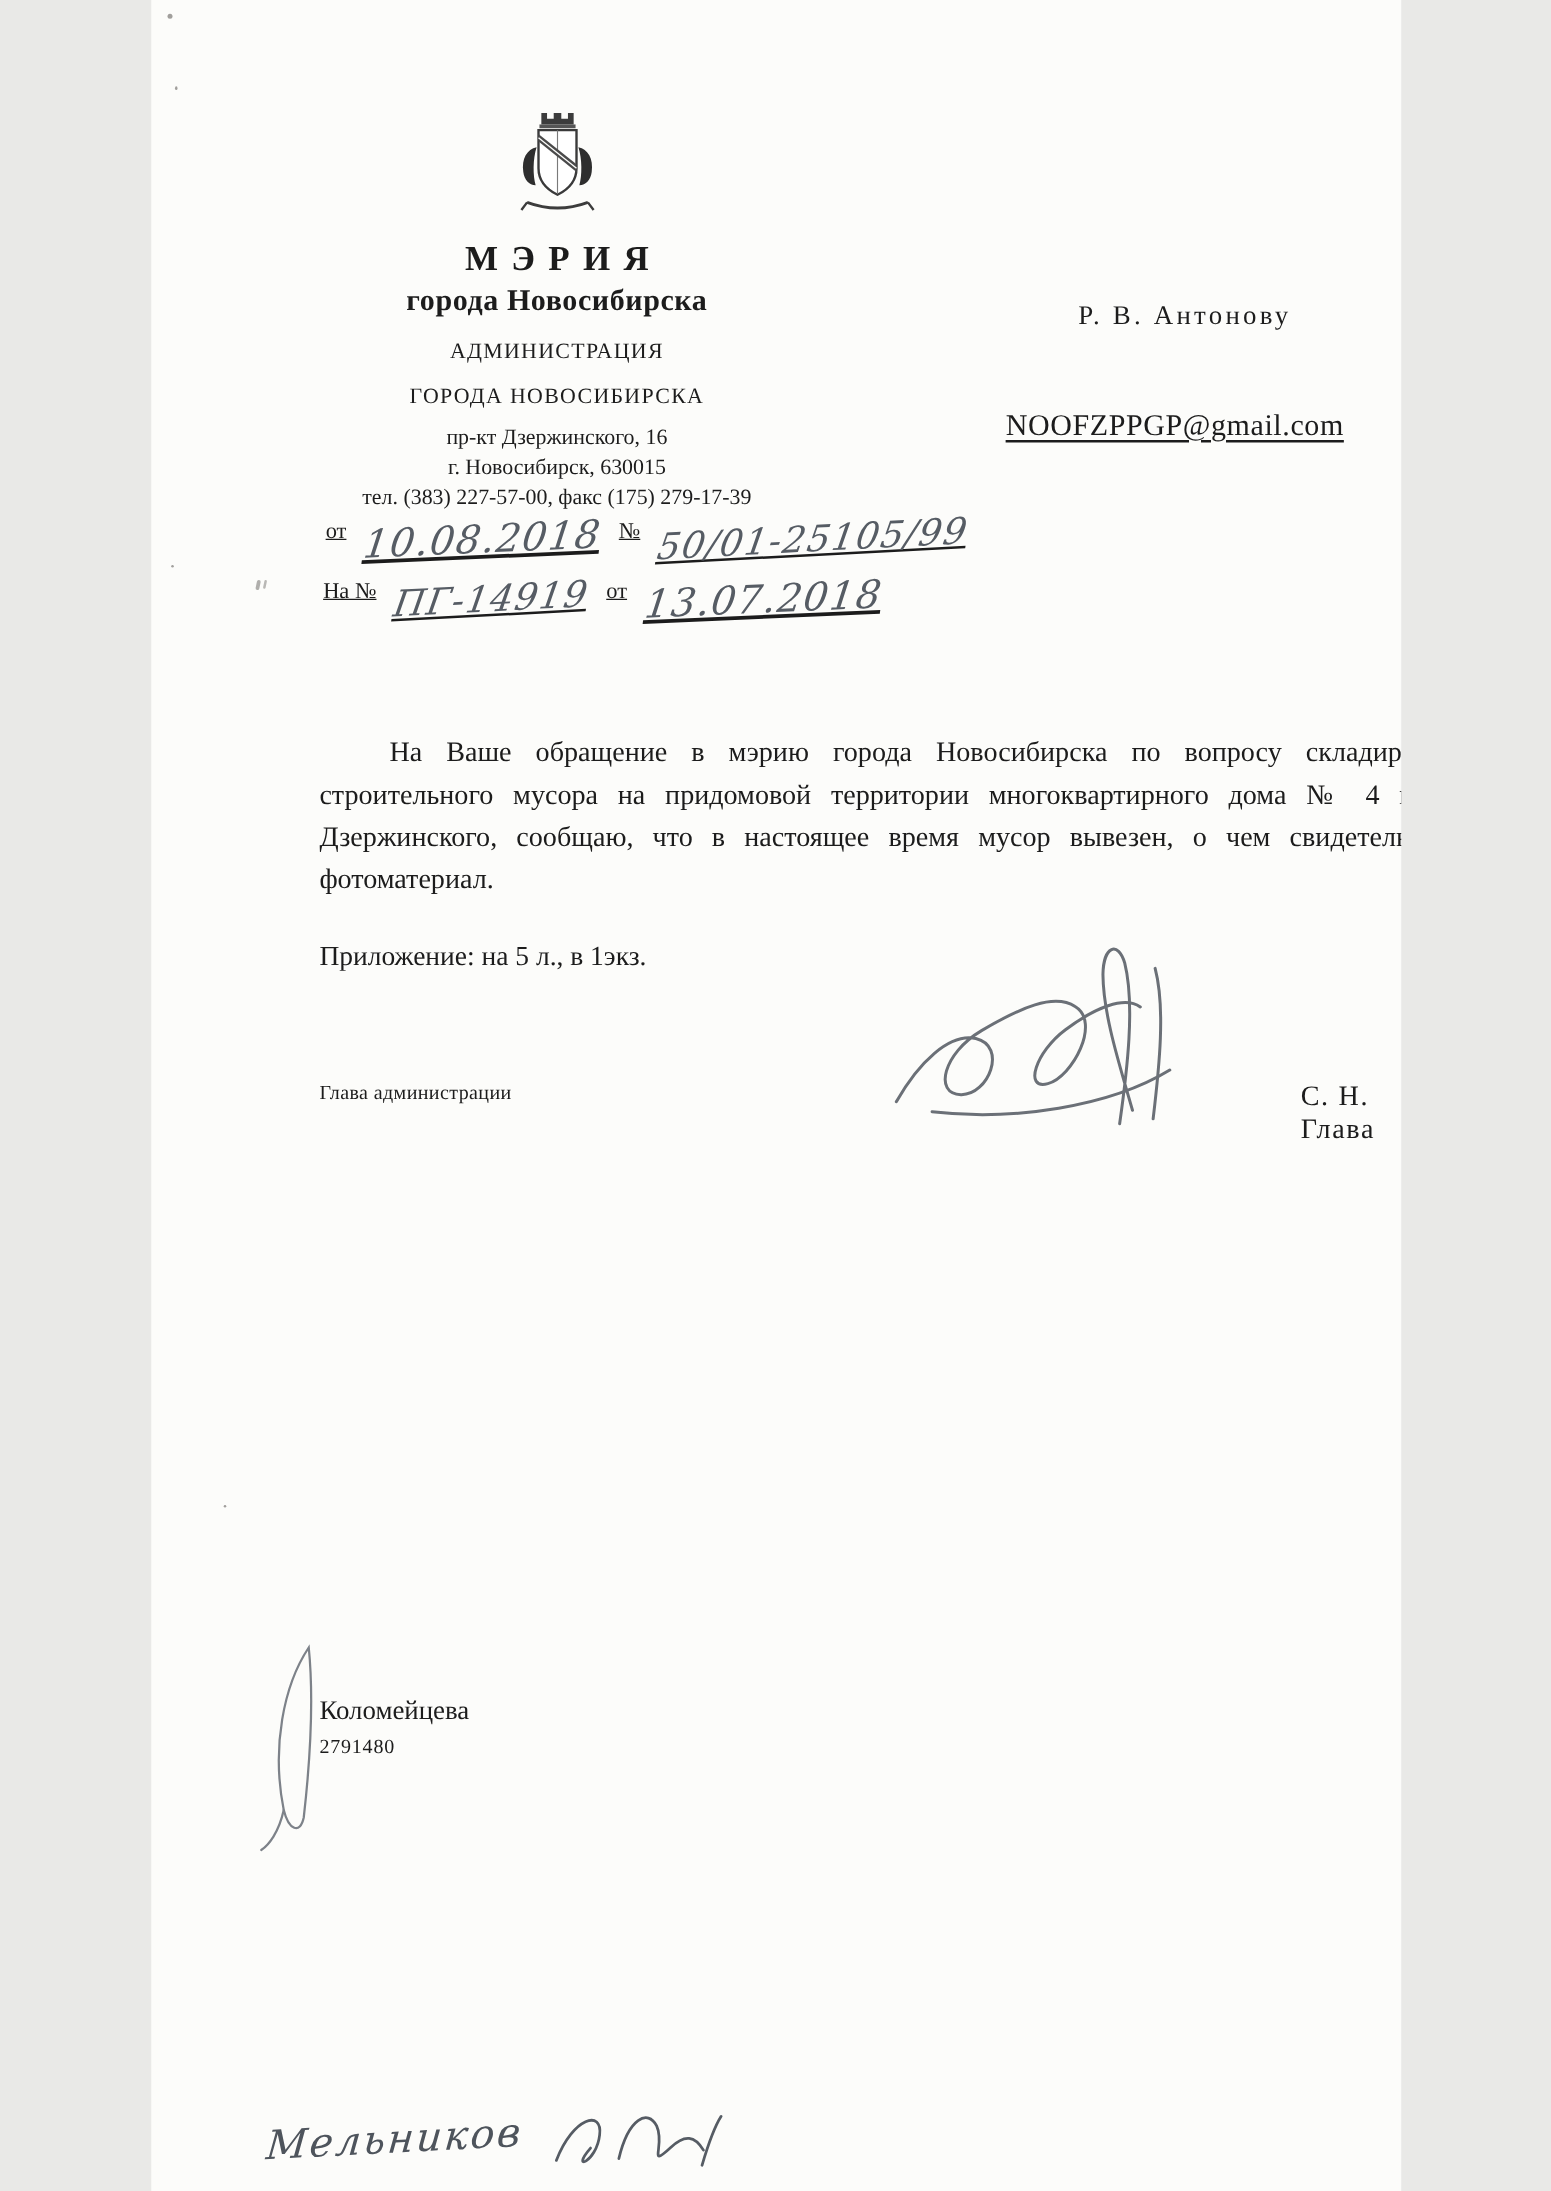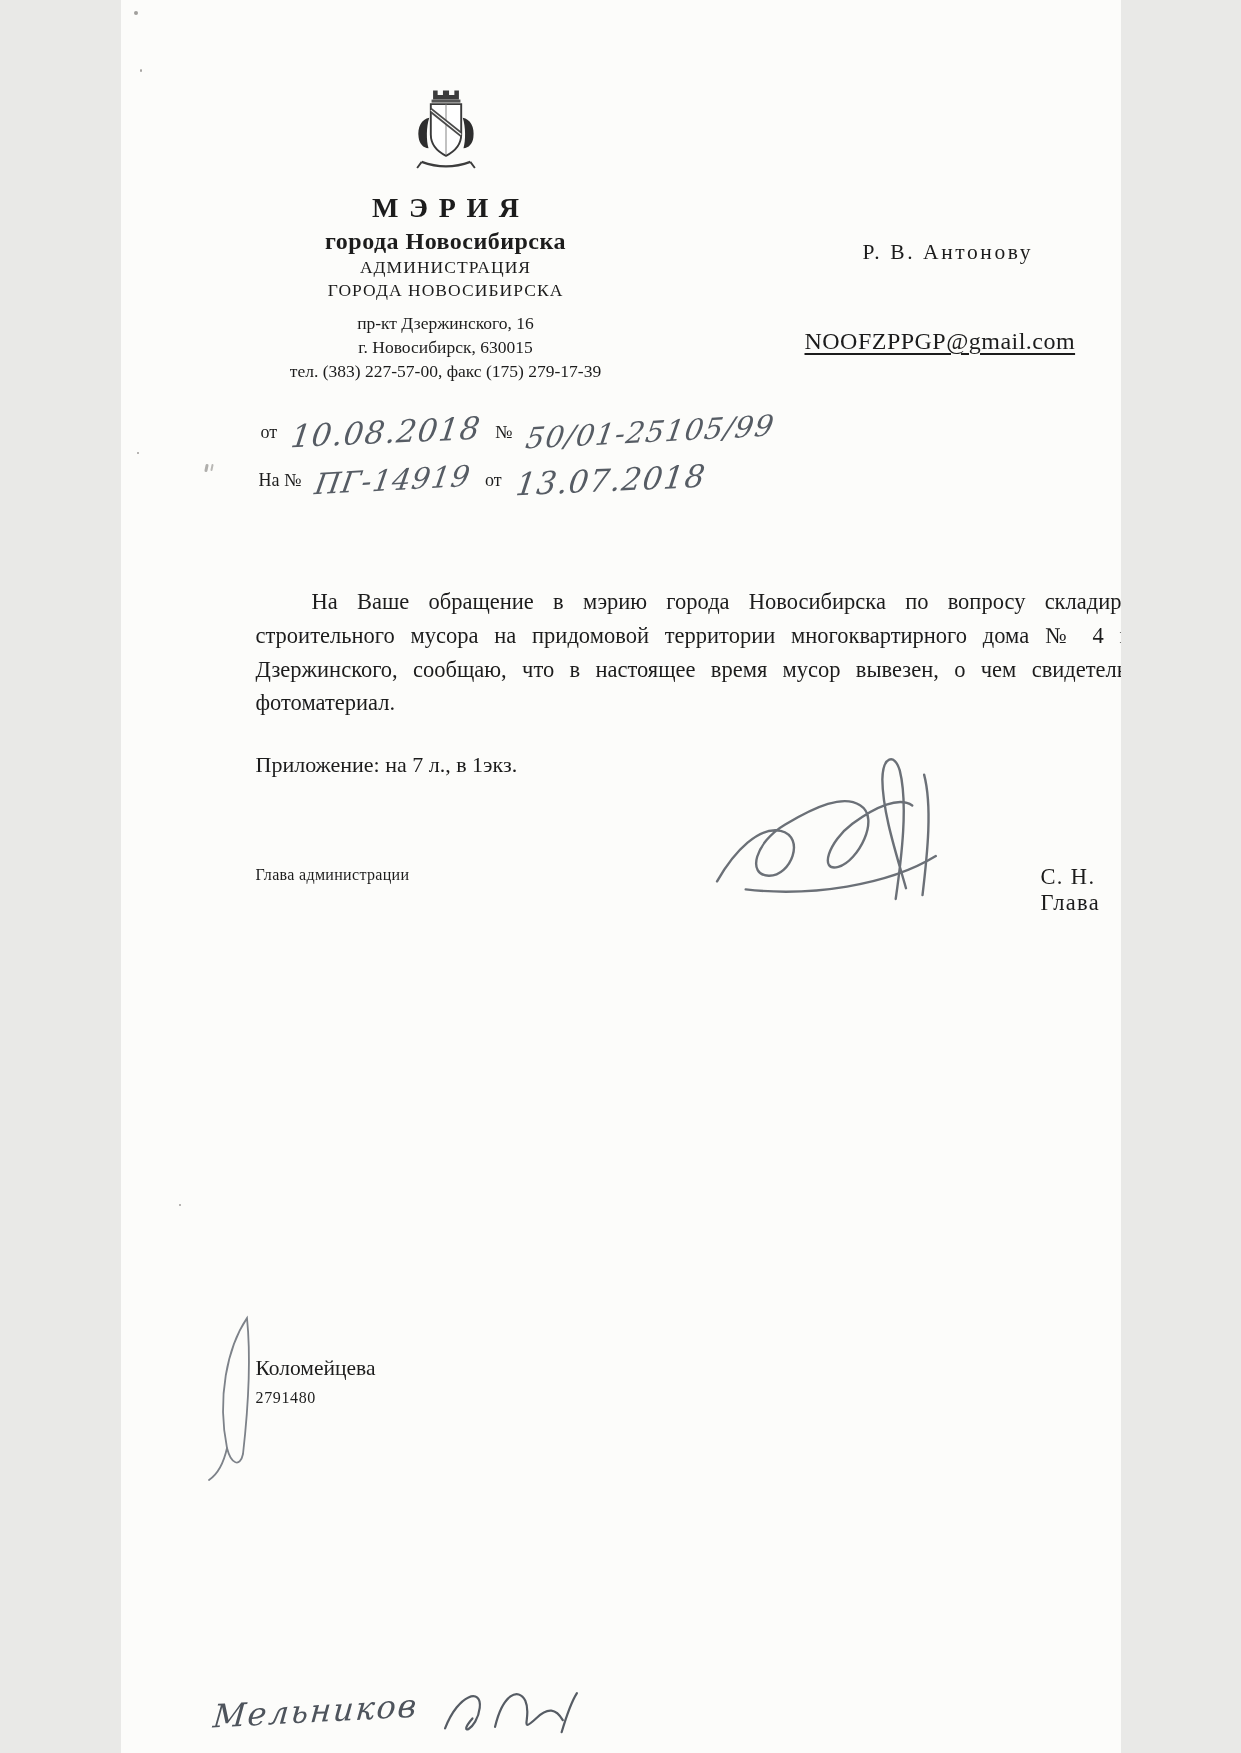--- a/index.html
+++ b/index.html
@@ -19,26 +19,26 @@
     left:88px; top:86px; width:474px;
     text-align:center;
   }
   .emblem { display:block; margin:0 auto; width:76px; height:94px; }
   .org-line1 {
     margin-top:12px;
     font-size:28px; font-weight:bold;
     letter-spacing:0.38em; text-indent:0.38em;
   }
   .org-line2 { margin-top:4px; font-size:24px; font-weight:bold; letter-spacing:0.02em; }
-  .org-sub   { margin-top:2px; font-size:17.5px; letter-spacing:0.06em; }
+  .org-sub   { margin-top:15px; font-size:17.5px; letter-spacing:0.06em; }
   .addr      { margin-top:12px; font-size:17.5px; }
   .addr + .addr { margin-top:3px; }
 
   
-  .ref-row { display:flex; align-items:center; gap:14px; font-size:18px; }
+  .ref-row { display:flex; align-items:flex-start; gap:14px; font-size:18px;text-decoration:underline; }
   .ref-row-1 { left:140px; top:414px; }
   .ref-row-2 { left:138px; top:462px; }
   .hand {
     display:inline-block;
     font-family:"DejaVu Serif", serif;
     font-style:italic;
     font-size:31px;
     color:#565c64;
     transform:rotate(-2.5deg) skewX(-10deg);
     letter-spacing:0.04em;
@@ -148,21 +148,21 @@
     <span class="hand hand-num">ПГ-14919</span>
     <span>от</span>
     <span class="hand">13.07.2018</span>
   </div>
 
   <div class="abs recipient-name">Р. В. Антонову</div>
   <div class="abs recipient-email">NOOFZPPGP@gmail.com</div>
 
   <div class="abs body-par">На Ваше обращение в мэрию города Новосибирска по вопросу складирования строительного мусора на придомовой территории многоквартирного дома № 4 по пр. Дзержинского, сообщаю, что в настоящее время мусор вывезен, о чем свидетельствует фотоматериал.</div>
 
-  <div class="abs attachment">Приложение: на 7 л., в 1экз.</div>
+  <div class="abs attachment">Приложение: на 5 л., в 1экз.</div>
 
   <div class="abs signoff-title">Глава администрации</div>
 
   <svg class="abs signature-svg" width="270" height="165" viewBox="0 0 270 165" xmlns="http://www.w3.org/2000/svg">
     <g fill="none" stroke="#6b7077" stroke-width="2.4" stroke-linecap="round" transform="rotate(-4 135 82)">
       <path d="M 28,122 C 48,92 74,70 95,76 C 120,84 102,122 80,120 C 58,118 68,86 100,70 C 132,54 160,44 176,56 C 196,70 170,112 150,116 C 130,120 142,90 167,74 C 192,58 216,50 228,60"></path>
       <path d="M 205,152 C 214,110 224,58 218,24 C 214,6 202,9 200,32 C 198,64 208,104 216,142"></path>
       <path d="M 232,150 C 240,108 248,62 242,30"></path>
       <path d="M 56,132 C 120,144 198,138 248,112"></path>
     </g>

